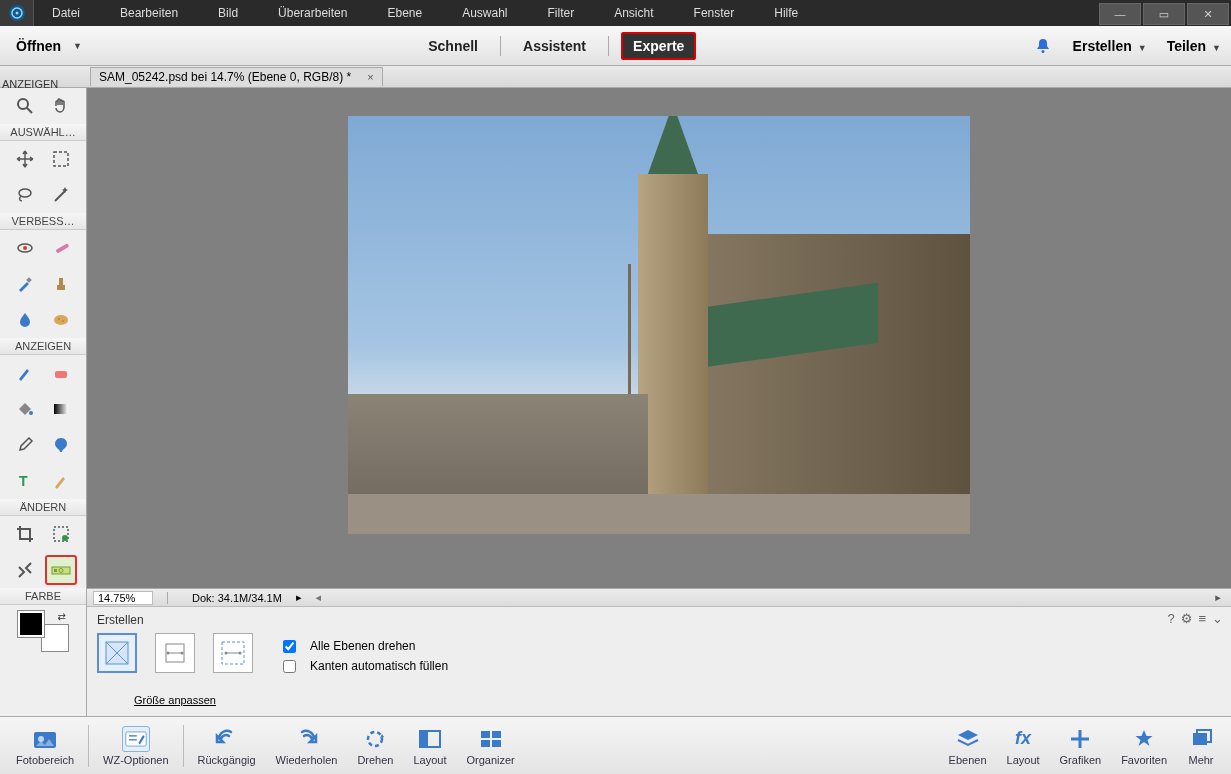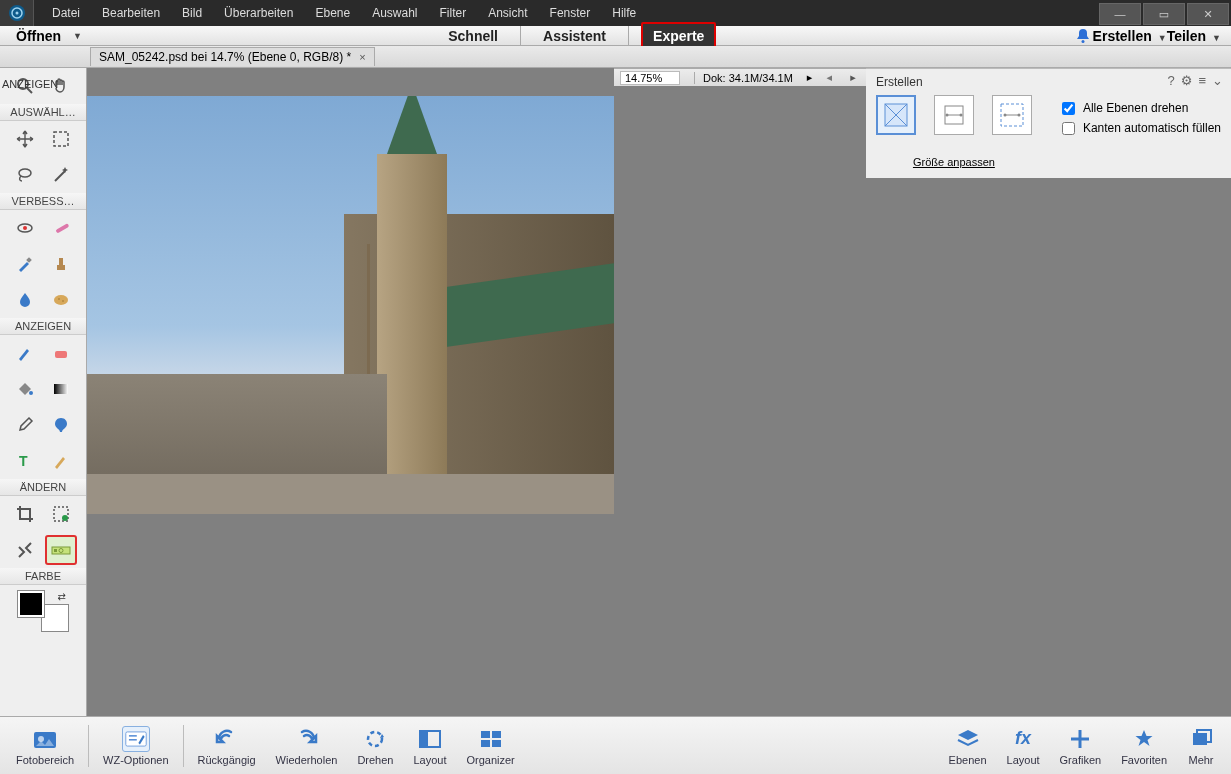--- a/index.html
+++ b/index.html
@@ -1,83 +1,83 @@
 <!DOCTYPE html>
 <html><head>
 <meta charset="utf-8">
 <style>
 * { box-sizing: border-box; margin: 0; padding: 0; font-family: "Segoe UI", Tahoma, sans-serif; }
 body { width: 1231px; height: 774px; background: #1f1f1f; overflow: hidden; display: flex; flex-direction: column; }
 
 
 .titlebar { height: 26px; background: #2a2a2a; display: flex; align-items: center; color: #ddd; font-size: 12px; }
 .titlebar .app-icon { width: 34px; height: 26px; display: flex; align-items: center; justify-content: center; background:#3a3a3a;border-right:1px solid #555; }
-.titlebar .menu { display: flex; gap: 2px; padding-left: 8px; }
+.titlebar .menu { display: flex; gap: 20px; padding-left: 8px; }
 .titlebar .menu span { padding: 4px 10px; cursor: pointer; }
 .titlebar .winbtns { margin-left: auto; display: flex; }
 .titlebar .winbtns div { width: 42px; height: 22px; margin: 2px 2px 0 0; background: #555; display:flex;align-items:center;justify-content:center;font-size:11px;color:#ccc;border:1px solid #666; }
 
 
-.modebar { height: 20px; background: linear-gradient(#f8f8f8,#e2e2e2); border-bottom:1px solid #aaa; display:flex; align-items:center; padding:0 10px; font-size:14px; }
+.modebar { height: 40px; background: linear-gradient(#f8f8f8,#e2e2e2); border-bottom:1px solid #aaa; display:flex; align-items:center; padding:0 10px; font-size:14px; }
 .openbtn { font-weight:bold; padding:4px 6px; }
 .dropdown-caret { font-size:9px; margin-left:6px; color:#444; }
 .modes { margin-left:auto; margin-right:auto; display:flex; align-items:center; gap:2px; }
 .modes .sep { width:1px; height:20px; background:#aaa; margin:0 10px; }
 .modes span.m { font-weight:bold; padding:4px 10px; color:#222; }
 .modes span.active { background:#333; color:#fff; border:2px solid #d00; border-radius:2px; }
-.modebar .right { display:flex; align-items:center; }
+.modebar .right { display:flex; align-items:center; gap:20px; }
 .bell { width:20px; height:20px; display:flex;align-items:center;justify-content:center; }
 .rbtn { font-weight:bold; }
 
 
 .doctabs { height:22px; background: linear-gradient(#eaeaea,#d8d8d8); border-bottom:1px solid #aaa; display:flex; align-items:center; font-size:12px; padding-left:90px; }
-.doctabs .tab { background:#ddd; border:1px solid #aaa; border-bottom:none; padding:2px 8px; display:flex; align-items:center; gap:8px;}
+.doctabs .tab { background:#ddd; border:1px solid #aaa; border-bottom:none; padding:2px 8px; display:flex; align-items:center; gap:16px;}
 .doctabs .tab .x { font-size:11px; color:#555; }
 
 
 .mainrow { display:flex; flex:1; min-height:0; }
 .toolbox { width:87px; background:#efefef; border-right:1px solid #aaa; display:flex; flex-direction:column; align-items:center; font-size:10px; color:#333; }
 .toolhdr { width:100%; text-align:center; padding:2px 0; color:#444; font-size:11px; background:linear-gradient(#f6f6f6,#e6e6e6); border-bottom:1px solid #ccc; letter-spacing:0; }
 .trow { display:flex; gap:4px; padding:3px 0; }
 .tool { width:32px; height:30px; border:1px solid transparent; border-radius:3px; display:flex;align-items:center;justify-content:center; }
 .tool.sel { border:2px solid #e03030; background:#dff0d0; }
 .colorwell { margin-top:6px; width:50px; height:40px; position:relative; }
 .cw-fg { position:absolute; left:0; top:0; width:26px; height:26px; background:#000; border:2px solid #fff; outline:1px solid #888;}
 .cw-bg { position:absolute; right:0; bottom:0; width:26px; height:26px; background:#fff; border:2px solid #fff; outline:1px solid #888;}
 .swap { position:absolute; right:2px; top:0; font-size:10px;}
 
 
-.canvaswrap { flex:1; display:flex; flex-direction:row; background:#808080; min-width:0;}
+.canvaswrap { flex:1; display:flex; flex-direction:column; background:#808080; min-width:0;}
 .canvasviewport { flex:1; display:flex; align-items:flex-start; justify-content:center; overflow:hidden; position:relative; padding-top:28px;}
 .photo { width:622px; height:418px; background:#6ea0c8; position:relative; overflow:hidden;}
 .sky { position:absolute; inset:0; background:linear-gradient(to bottom,#7fa9d4 0%, #a5c5e3 55%, #c9d8e8 68%);}
 .tower { position:absolute; left:290px; bottom:0; width:70px; height:360px; background:linear-gradient(90deg,#b7a483,#8d7a58); }
 .spire { position:absolute; left:300px; bottom:360px; width:0;height:0; border-left:25px solid transparent;border-right:25px solid transparent;border-bottom:70px solid #3f6a4f;}
 .bld { position:absolute; bottom:0; background:linear-gradient(90deg,#857761,#5f5340);}
 .b1 { left:0; width:300px; height:140px; background:linear-gradient(#8b8376,#6c6458);}
 .b2 { right:0; width:270px; height:300px; }
 .roof { position:absolute; left:300px; bottom:175px; width:230px; height:60px; background:#3f6a4f; transform:skewY(-8deg);}
 .ground { position:absolute; left:0; right:0; bottom:0; height:40px; background:#9a9184;}
 .pole { position:absolute; left:280px; bottom:40px; width:3px; height:230px; background:#7c6a50;}
 
 
 .canvasstatus { height:18px; background:linear-gradient(#ececec,#dcdcdc); border-top:1px solid #aaa; display:flex; align-items:center; font-size:11px; gap:14px; padding:0 6px;}
 .canvasstatus .fld { border:1px solid #bbb; background:#fff; padding:0 4px; min-width:60px;}
-.canvasstatus .docinfo { border-left:1px solid #aaa; padding-left:8px; flex:0 0 auto;}
+.canvasstatus .docinfo { border-left:1px solid #aaa; padding-left:24px; flex:0 0 auto;}
 .canvasstatus .scrollright { margin-left:auto; width:14px;text-align:center;color:#555;}
 
 
 .options { height:110px; background:#eee; border-top:1px solid #bbb; padding:6px 10px; font-size:12px; position:relative;}
 .options .title { font-size:12px; color:#333; margin-bottom:6px;}
 .opticons { display:flex; gap:18px; align-items:flex-start;}
 .opticons .oi { width:40px;height:40px; border:1px solid #aaa; background:#fff; display:flex;align-items:center;justify-content:center;}
 .opticons .oi.sel { background:#e6f0fb; border:2px solid #5a8fd6;}
 .optcaption { font-size:11px; text-align:center; margin-top:21px;text-decoration:underline;}
 .optchecks { display:flex; flex-direction:column; gap:6px; margin-left:30px; margin-top:6px; font-size:12px;}
-.optchecks label { display:flex; align-items:center; gap:8px;}
+.optchecks label { display:flex; align-items:center; gap:14px;}
 .options .tr { position:absolute; right:8px; top:4px; display:flex; gap:6px; color:#666; font-size:13px;}
 
 
 .bottombar { height:58px; background:linear-gradient(#f5f5f5,#e4e4e4); border-top:1px solid #aaa; display:flex; align-items:center; font-size:11px; padding:0 6px;}
 .bbtn { display:flex; flex-direction:column; align-items:center; justify-content:center; padding:0 10px; gap:2px; color:#334; cursor:pointer;}
 .bbtn .ic { width:28px; height:26px; display:flex;align-items:center;justify-content:center; color:#3a7ac8; font-size:20px;}
 .bsep { width:1px; height:42px; background:#bcbcbc; margin:0 4px;}
 .bottombar .spacer { flex:1; }
 .bbtn.activebb .ic { border:1px solid #88b0e0; background:#e6f0fb; border-radius:3px; padding:0 2px;}
 

